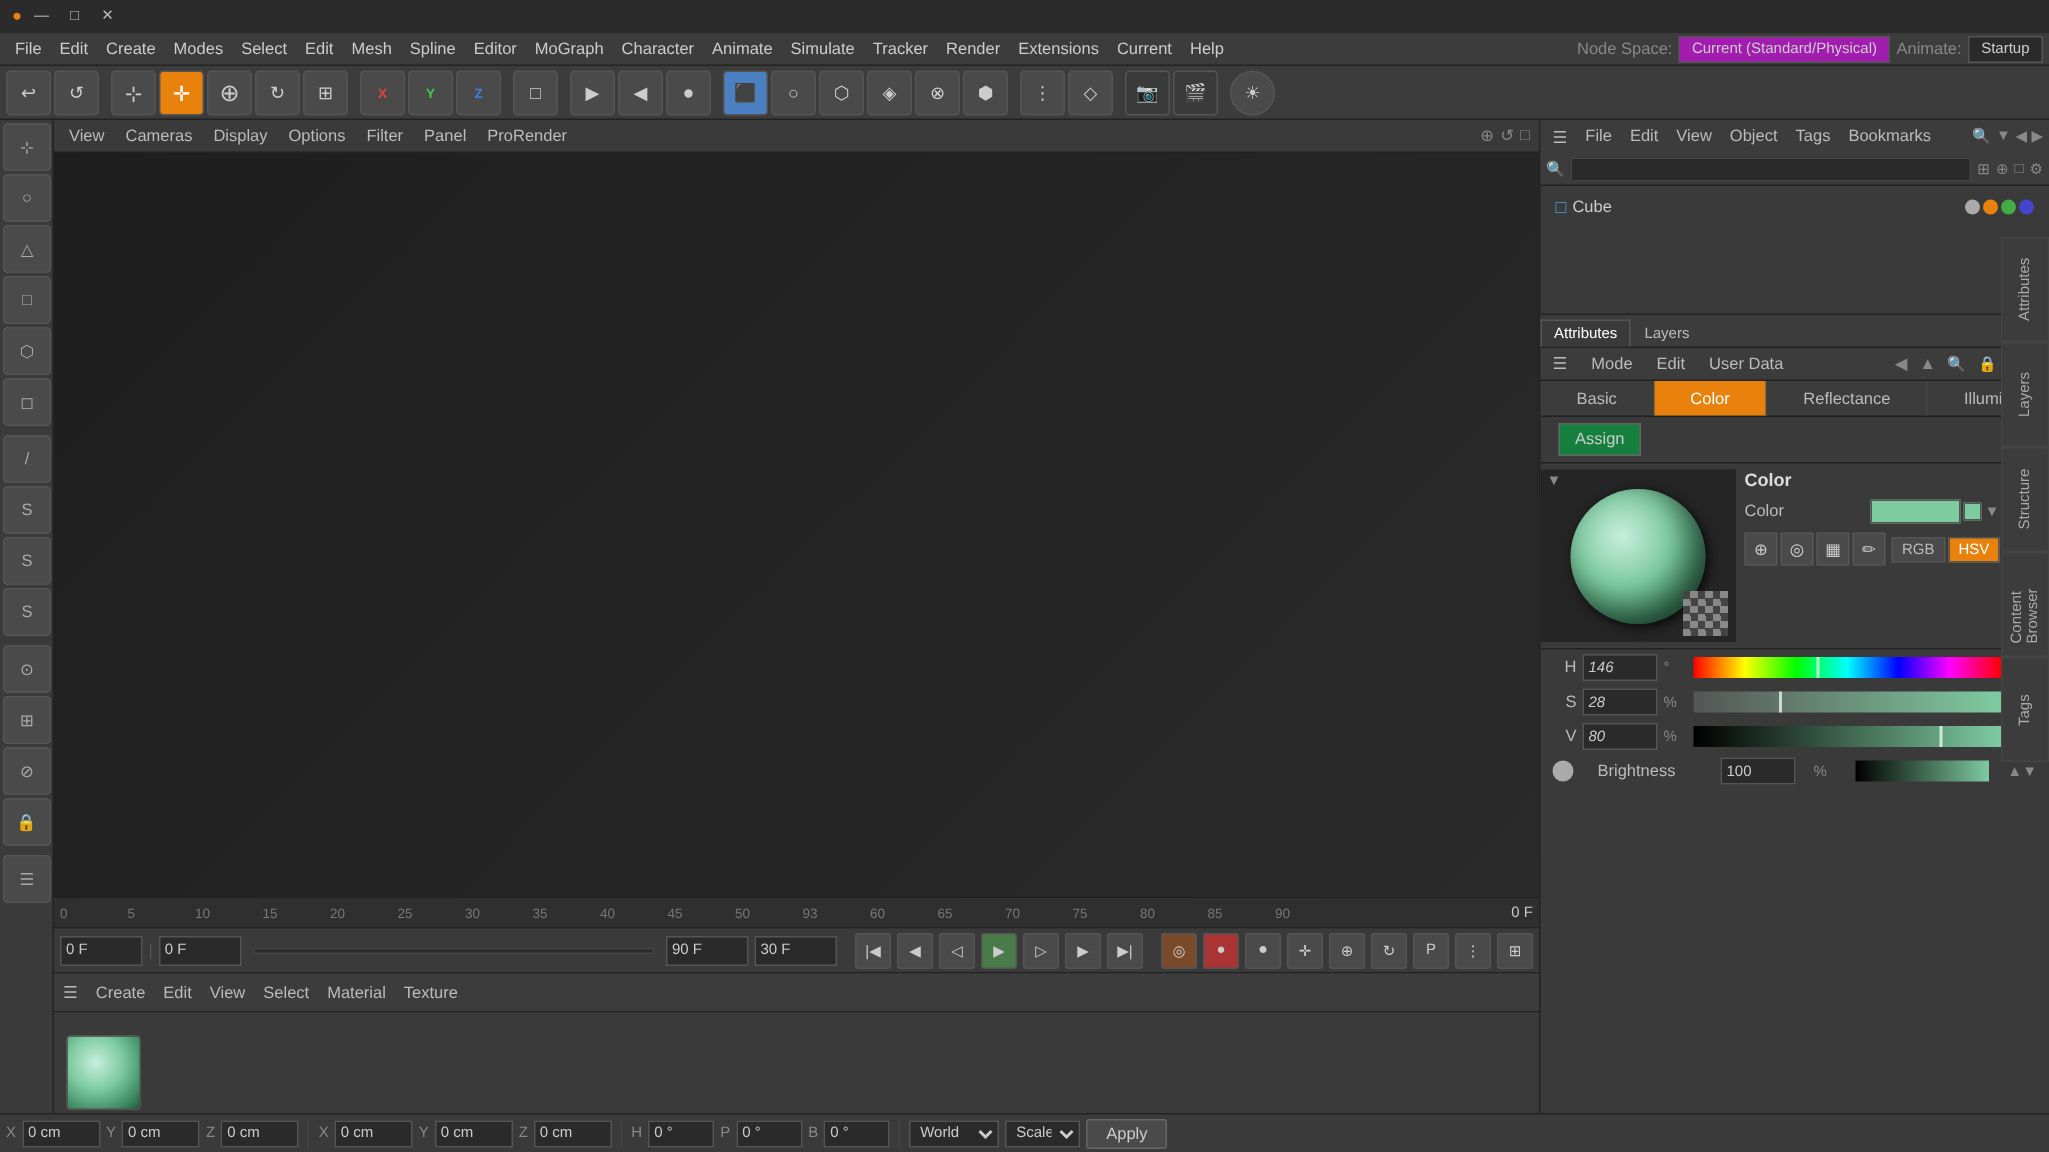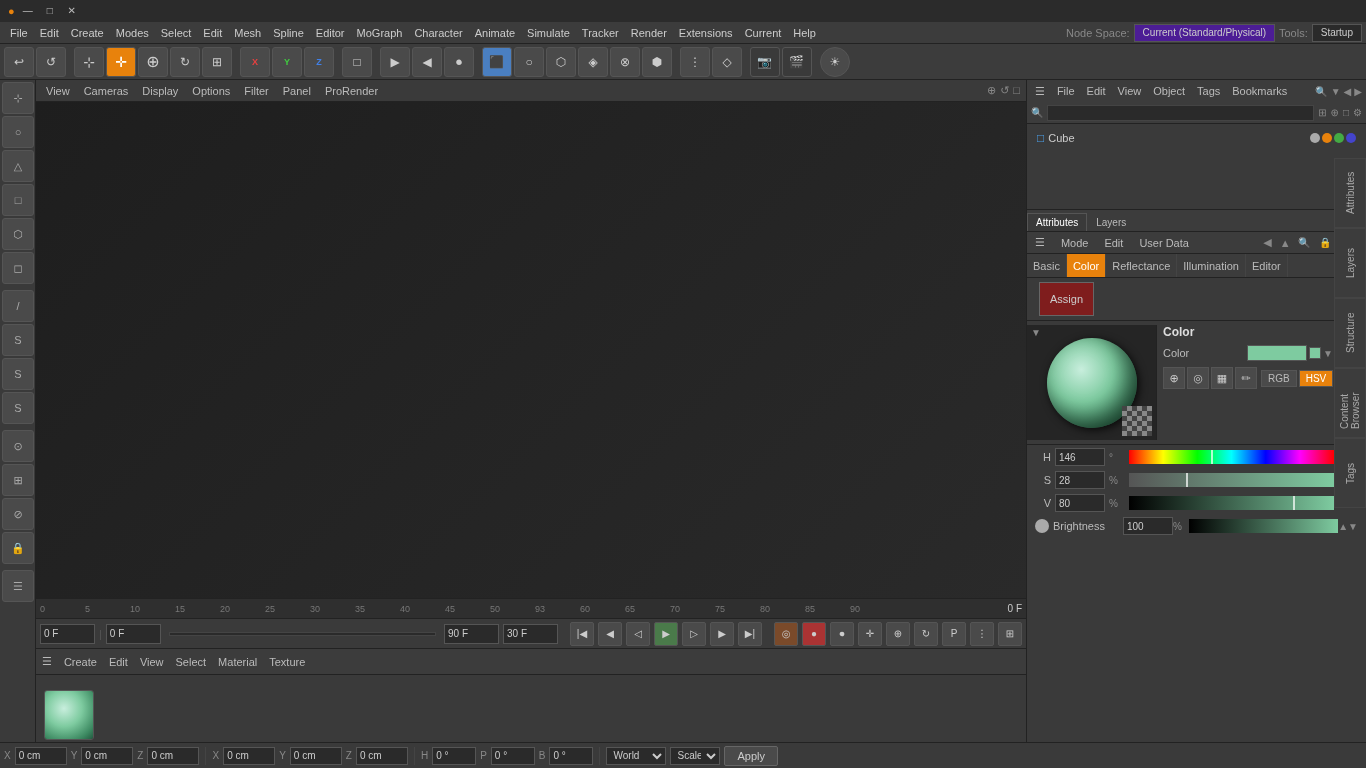--- a/index.html
+++ b/index.html
@@ -293,21 +293,21 @@
       background: radial-gradient(circle at 40% 35%, #a0ddb0, #4a9e6a 60%, #2a5e4a);
       border: 1px solid #555;
     }
     #mat-tabs {
       display: flex;
       height: 24px;
       background: #3c3c3c;
       border-bottom: 1px solid #222;
     }
     .mat-tab {
-      padding: 0 6px;
+      padding: 0 24px;
       display: flex;
       align-items: center;
       cursor: pointer;
       font-size: 11px;
       color: #bbb;
       border-right: 1px solid #444;
     }
     .mat-tab.active { background: #e8820c; color: #fff; }
 
     
@@ -367,32 +367,33 @@
       display: flex; align-items: center; gap: 4px; height: 20px;
     }
     .hsv-label { width: 16px; font-size: 11px; color: #bbb; text-align: right; }
     .hsv-value {
       width: 50px; height: 18px;
       background: #2a2a2a;
       border: 1px solid #555;
       color: #ccc;
       font-size: 10px;
       padding: 0 3px;
+      font-style: italic;
     }
     .hsv-unit { font-size: 10px; color: #888; width: 16px; }
     .hsv-bar {
       flex: 1;
       height: 14px;
       position: relative;
       cursor: pointer;
     }
     .h-bar { background: linear-gradient(to right, #ff0000, #ffff00, #00ff00, #00ffff, #0000ff, #ff00ff, #ff0000); }
 
     .bright-row {
-      display: flex; align-items: center; gap: 0; height: 20px;
+      display: flex; align-items: center; gap: 12px; height: 20px;
     }
     .bright-label { width: 70px; font-size: 11px; color: #bbb; }
     .bright-value {
       width: 50px; height: 18px;
       background: #2a2a2a;
       border: 1px solid #555;
       color: #ccc;
       font-size: 10px;
       padding: 0 3px;
     }
@@ -450,22 +451,22 @@
       color: #aaa;
       cursor: pointer;
       height: 70px;
       display: flex;
       align-items: center;
       justify-content: center;
     }
 
     
     .assign-btn {
-      padding: 16px 10px;
-      background: #7f1d1d;
+      padding: 4px 10px;
+      background: #15803d;
       border: 1px solid #666;
       color: #ccc;
       font-size: 11px;
       cursor: pointer;
       height: 22px;
       margin: 2px 6px;
       display: inline-flex;
       align-items: center;
     }
 
@@ -505,22 +506,22 @@
   <div class="menu-item">Character</div>
   <div class="menu-item">Animate</div>
   <div class="menu-item">Simulate</div>
   <div class="menu-item">Tracker</div>
   <div class="menu-item">Render</div>
   <div class="menu-item">Extensions</div>
   <div class="menu-item">Current</div>
   <div class="menu-item">Help</div>
   <div style="flex:1;"></div>
   <span style="color:#888; margin-right:4px;">Node Space:</span>
-  <div class="menu-item" style="background:#4c1d95; border:1px solid #555; padding:0 8px; height:18px; font-size:10px;">Current (Standard/Physical)</div>
-  <span style="color:#888; margin: 0 4px;">Tools:</span>
+  <div class="menu-item" style="background:#a21caf; border:1px solid #555; padding:0 8px; height:18px; font-size:10px;">Current (Standard/Physical)</div>
+  <span style="color:#888; margin: 0 4px;">Animate:</span>
   <div class="menu-item" style="background:#2a2a2a; border:1px solid #555; padding:0 8px; height:18px; font-size:10px;">Startup</div>
 </div>
 
 <div id="toolbar">
   <div class="tool-btn">↩</div>
   <div class="tool-btn">↺</div>
   <div class="tool-sep"></div>
   <div class="tool-btn" style="font-size:14px;">⊹</div>
   <div class="tool-btn active" style="font-size:14px;">✛</div>
   <div class="tool-btn" style="font-size:16px;">⊕</div>

